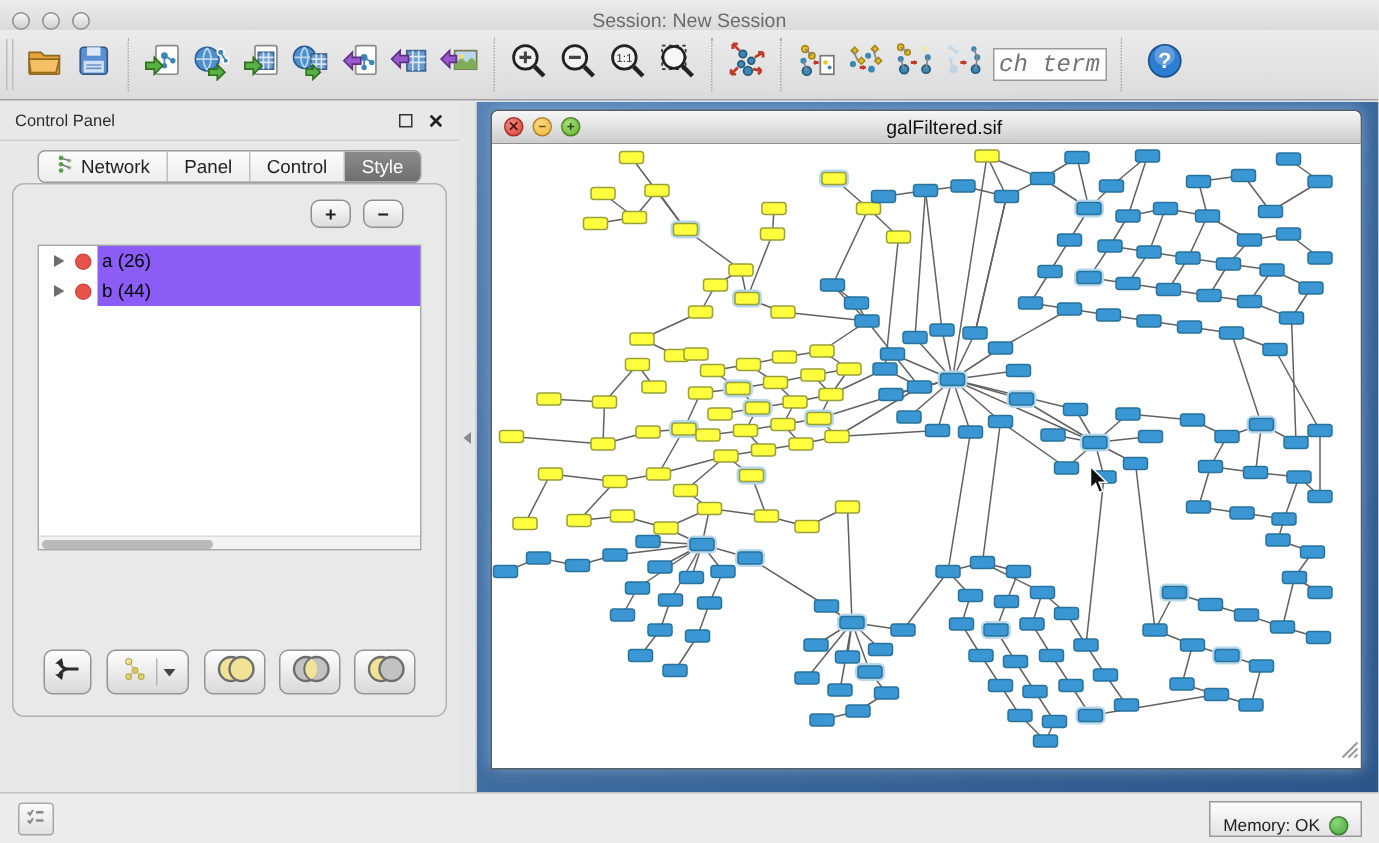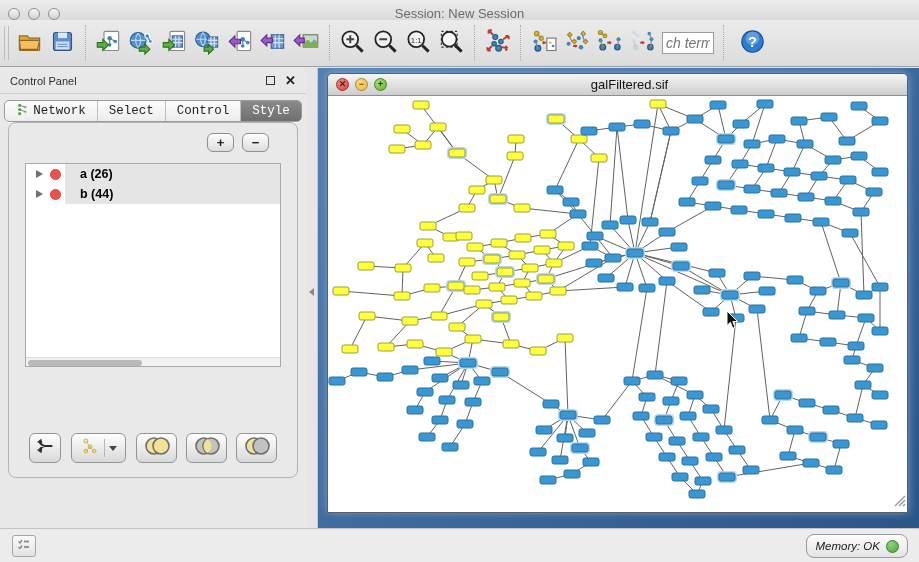--- a/index.html
+++ b/index.html
@@ -20,39 +20,39 @@
   
   .toolbar { position:absolute; top:20px; left:0; right:0; height:47px;
     background:linear-gradient(#ebebeb,#dcdcdc); border-bottom:1px solid #9f9f9f;
     display:flex; align-items:center; padding:0 0; }
   .tb-handle { width:5px; height:34px; border-left:1px solid #bdbdbd; border-right:1px solid #bdbdbd; margin:0 4px; }
   .tb-sep { width:1px; height:36px; border-left:1px dotted #a9a9a9; margin:0 6px; }
   .tb-btn { width:33px; height:36px; display:flex; align-items:center; justify-content:center;
     border-radius:4px; }
   .tb-btn svg { width:27px; height:27px; }
   .search-wrap { display:flex; align-items:center; margin:0 3px; }
-  .search-input { width:52px; height:22px; border:1px solid #9a9a9a; background:#fff;
-    font-style:italic; font-size:14px; color:#555; padding:0 3px;
-    font-family:Liberation Sans, sans-serif; }
+  .search-input { width:76px; height:22px; border:1px solid #9a9a9a; background:#fff;
+    font-style:italic; font-size:16px; color:#555; padding:0 3px;
+    font-family:Liberation Mono, monospace; }
   .help-btn { margin-left:6px; }
 
   
   .main { position:absolute; top:68px; left:0; right:0; bottom:34px; }
 
   
   .control-panel { position:absolute; left:0; top:0; width:306px; height:100%;
     background:#e8e8e8; }
   .cp-header { height:26px; display:flex; align-items:center; padding:0 10px;
     border-bottom:1px solid #cfcfcf; }
   .cp-title { font-size:11px; color:#2e2e2e; }
   .cp-header-btns { margin-left:auto; display:flex; gap:10px; align-items:center; }
   .float-box { width:9px; height:9px; border:1.5px solid #333; background:transparent; }
   .close-x { font-size:13px; font-weight:bold; color:#222; line-height:1; }
 
-  .tabbar { display:flex; justify-content:center; margin-top:6px;font-family:Liberation Mono, monospace; }
+  .tabbar { display:flex; justify-content:center; margin-top:6px; }
   .segctl { display:flex; border:1px solid #9b9b9b; border-radius:5px; overflow:hidden;
     background:linear-gradient(#fcfcfc,#ededed); height:22px; box-shadow:0 1px 0 rgba(255,255,255,.7); }
   .seg { display:flex; align-items:center; gap:4px; padding:0 11px; font-size:12.5px;
     color:#222; border-right:1px solid #bfbfbf; }
   .seg:last-child { border-right:none; }
   .seg.selected { background:linear-gradient(#8b8b8b,#6f6f6f); color:#fff; }
   .seg svg { width:13px; height:13px; }
 
   .cp-panel { position:absolute; left:8px; right:8px; top:54px; bottom:50px;
     border:1px solid #b3b3b3; border-radius:8px; background:#e9e9e9; }
@@ -61,22 +61,22 @@
     background:linear-gradient(#fdfdfd,#dcdcdc); font-size:13px; font-weight:bold; color:#222;
     display:flex; align-items:center; justify-content:center; line-height:1; }
 
   .setlist { position:absolute; left:16px; right:16px; top:40px; bottom:110px;
     background:#fff; border:1px solid #a8a8a8; overflow:hidden; }
   .set-row { height:20px; display:flex; align-items:center; }
   .tri { width:0; height:0; border-left:7px solid #6e6e6e; border-top:4.5px solid transparent;
     border-bottom:4.5px solid transparent; margin:0 7px 0 10px; }
   .dot { width:11px; height:11px; border-radius:50%; background:#e8544c; margin-right:4px;
     border:1px solid #d04840; }
-  .set-sel { flex:1; height:20px; display:flex; align-items:center; background:#e5e5e5;
-    color:#000; font-size:12.5px; padding-left:15px;font-weight:bold; }
+  .set-sel { flex:1; height:20px; display:flex; align-items:center; background:#8b5cf6;
+    color:#000; font-size:12.5px; padding-left:3px; }
   .hscroll { position:absolute; left:0; right:0; bottom:0; height:9px; background:#f2f2f2;
     border-top:1px solid #dcdcdc; }
   .hthumb { position:absolute; left:2px; top:1.5px; width:45%; height:6px;
     background:#b9b9b9; border-radius:3px; }
 
   .cp-actions { position:absolute; left:0; right:0; bottom:14px; display:flex;
     align-items:center; padding:0 20px; gap:10px; }
   .act-btn { height:30px; border:1px solid #949494; border-radius:6px;
     background:linear-gradient(#fefefe,#d9d9d9); display:flex; align-items:center;
     justify-content:center; }
@@ -114,22 +114,22 @@
   .grip { position:absolute; right:1px; bottom:1px; }
   #mouse-cursor { position:absolute; width:13px; height:20px; }
 
   
   .statusbar { position:absolute; bottom:0; left:0; right:0; height:34px;
     background:#ececec; border-top:1px solid #c4c4c4; }
   .task-btn { position:absolute; left:12px; top:6px; width:24px; height:22px;
     border:1px solid #a5a5a5; border-radius:3px; background:linear-gradient(#fafafa,#e2e2e2);
     display:flex; align-items:center; justify-content:center; }
   .memory-btn { position:absolute; right:11px; top:5px; height:24px; padding:0 8px;
-    border:1px solid #9a9a9a; border-radius:8px; background:linear-gradient(#fdfdfd,#e3e3e3);
-    display:flex; align-items:center; gap:6px; font-size:11.5px; color:#222;font-style:italic; }
+    border:1px solid #9a9a9a; border-radius:0; background:linear-gradient(#fdfdfd,#e3e3e3);
+    display:flex; align-items:flex-end; gap:6px; font-size:11.5px; color:#222; }
   .mem-dot { width:13px; height:13px; border-radius:50%;
     background:radial-gradient(circle at 35% 30%,#8ed67c,#4aa63c); border:1px solid #3c7d31; }
 </style>
 </head>
 <body>
 
 <div class="app">
 
   <div class="titlebar">
     <div class="lights">
@@ -370,21 +370,21 @@
                   <circle cx="4" cy="7" r="1.7" fill="#58a843"></circle>
                   <circle cx="4" cy="11.5" r="1.7" fill="#58a843"></circle>
                   <circle cx="10" cy="4.5" r="1.5" fill="#9dc98f"></circle>
                   <circle cx="10" cy="9.5" r="1.5" fill="#9dc98f"></circle>
                   <line x1="4" y1="2.5" x2="10" y2="4.5" stroke="#7a7a7a"></line>
                   <line x1="4" y1="7" x2="10" y2="9.5" stroke="#7a7a7a"></line>
                 </svg></span>
             <span>Network</span>
           </div>
           <div class="seg">
-              <span>Select</span>
+              <span>Panel</span>
             </div>
           <div class="seg">
               <span>Control</span>
             </div>
           <div class="seg selected">
               <span>Style</span>
             </div>
         </div>
       </div>
 

